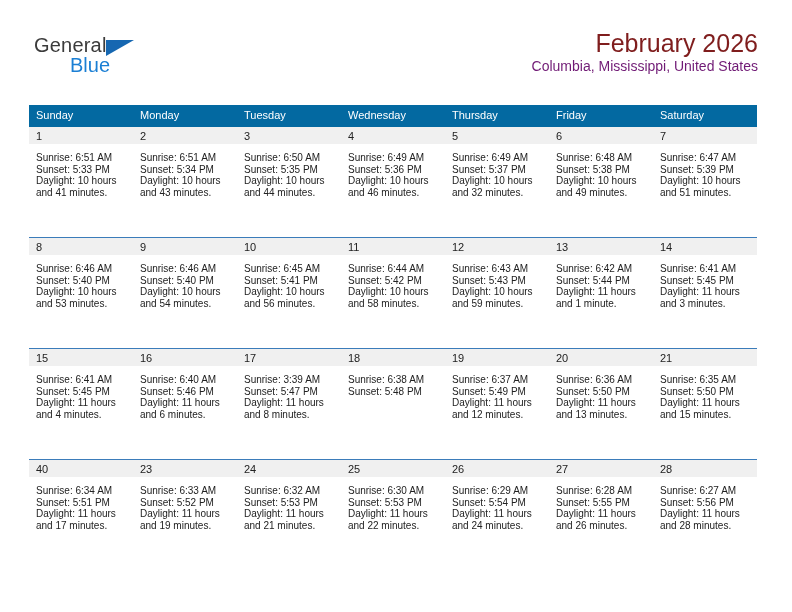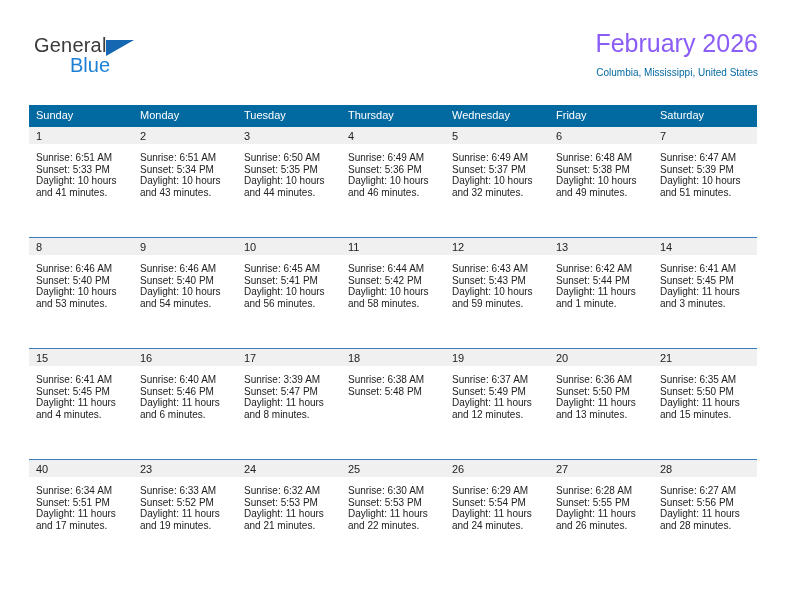--- a/index.html
+++ b/index.html
@@ -64,28 +64,27 @@
   }
 
   .title-block {
     position: absolute;
     right: 0;
     top: 0;
     text-align: right;
   }
   .cal-title {
     font-size: 25px;
-    color: #8b5cf6;
+    color: #7f1d1d;
     line-height: 30px;
     white-space: nowrap;
   }
   .cal-subtitle {
-    margin-top: 7px;
-    font-size: 10px;
-    color: #0369a1;
+    font-size: 14px;
+    color: #701a75;
     line-height: 16px;
     white-space: nowrap;
   }
 
   
   .calendar {
     position: absolute;
     left: 29px;
     top: 105px;
     width: 728px;
@@ -155,22 +154,22 @@
       <div class="cal-title">February 2026</div>
       <div class="cal-subtitle">Columbia, Mississippi, United States</div>
     </div>
   </div>
 
   <div class="calendar">
     <div class="dow-row">
       <div class="dow">Sunday</div>
       <div class="dow">Monday</div>
       <div class="dow">Tuesday</div>
+      <div class="dow">Wednesday</div>
       <div class="dow">Thursday</div>
-      <div class="dow">Wednesday</div>
       <div class="dow">Friday</div>
       <div class="dow">Saturday</div>
     </div>
 
     <div id="weeks-container">
         <div class="week">
           <div class="daycell">
             <div class="daynum-band">1</div>
             <div class="dayinfo">
               <div>Sunrise: 6:51 AM</div>

